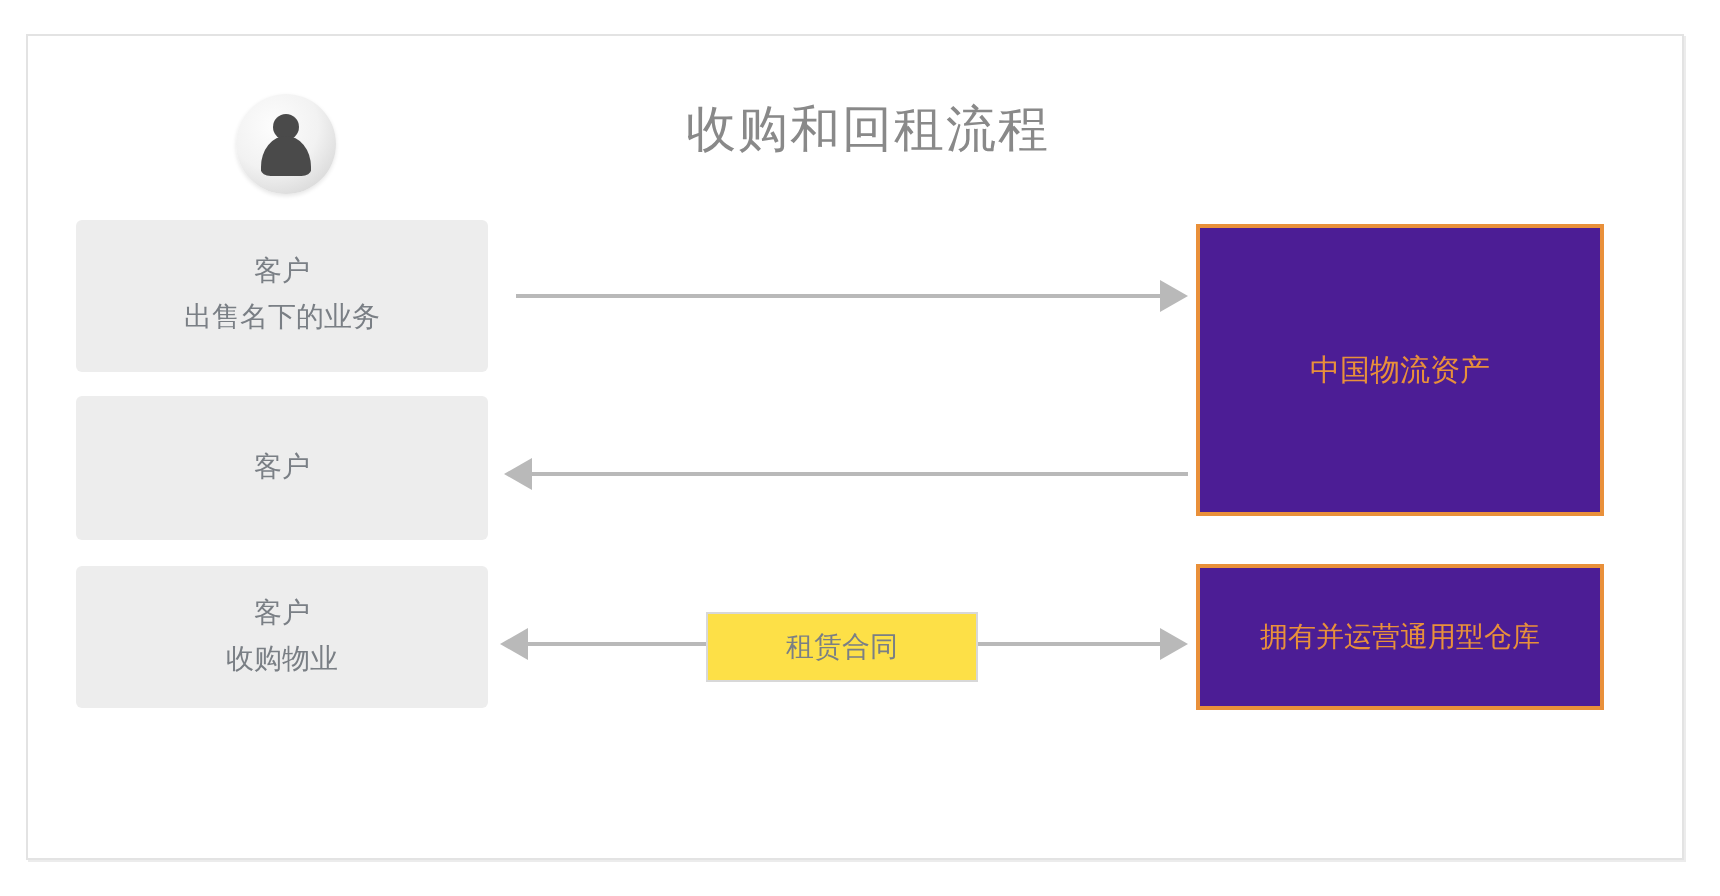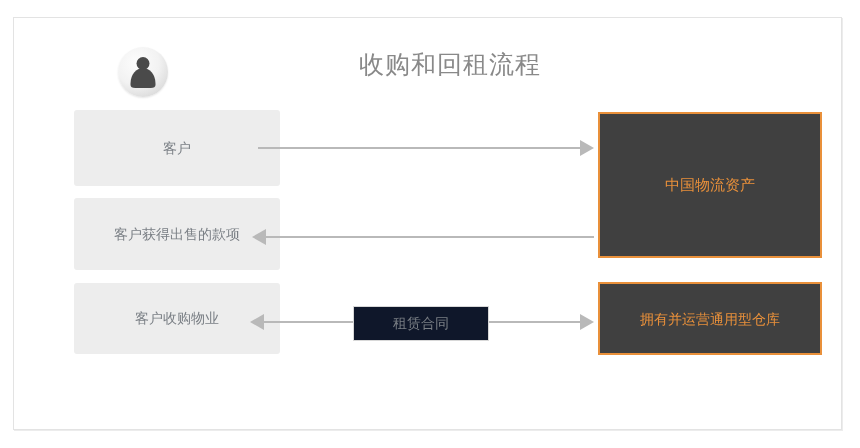--- a/index.html
+++ b/index.html
@@ -60,60 +60,60 @@
     transform: translateX(-50%);
     width: 25px;
     height: 20px;
     background: #4a4a4a;
     border-radius: 13px 13px 5px 5px / 16px 16px 3px 3px;
   }
 
   
   .diagram-title {
     position: absolute;
-    left: 300px;
+    left: 284px;
     top: 48px;
     width: 300px;
     text-align: center;
     font-size: 25px;
     letter-spacing: 1px;
     color: #898989;
     line-height: 34px;
     white-space: nowrap;
   }
 
   
   .grey-box {
     position: absolute;
     left: 38px;
     width: 206px;
     box-sizing: border-box;
     background: #ededed;
     border-radius: 3px;
     display: flex;
+    flex-direction: column;
     align-items: center;
     justify-content: center;
     color: #7a7f85;
     font-size: 14px;
     line-height: 23px;
-    margin-left: 36px;
   }
   .grey-box .ln { display: block; white-space: nowrap; }
   #grey-box-1 { top: 110px; height: 76px; }
   #grey-box-2 { top: 198px; height: 72px; }
   #grey-box-3 { top: 283px; height: 71px; }
 
   
   .orange-box {
     position: absolute;
     left: 598px;
-    width: 224px;
+    width: 204px;
     box-sizing: border-box;
     border: 2px solid #e9903a;
-    background: #404040;
+    background: #4c1d95;
     display: flex;
     flex-direction: column;
     align-items: center;
     justify-content: center;
     color: #e9903a;
     font-size: 15px;
     line-height: 32px;
     text-align: center;
   }
   .orange-box .ln { display: block; white-space: nowrap; }
@@ -129,21 +129,21 @@
 
   
   .lease-label {
     position: absolute;
     left: 353px;
     top: 306px;
     width: 136px;
     height: 35px;
     box-sizing: border-box;
     border: 1px solid #d8d8d8;
-    background: #0f172a;
+    background: #fde047;
     display: flex;
     align-items: center;
     justify-content: center;
     color: #7a7f85;
     font-size: 14px;
     white-space: nowrap;
   }
 </style>
 </head>
 <body>
@@ -154,25 +154,25 @@
 
   <div class="avatar">
     <div class="head"></div>
     <div class="body"></div>
   </div>
 
   <div class="diagram-title">收购和回租流程</div>
 
   <div class="grey-box" id="grey-box-1">
     <span class="ln">客户</span>
+    <span class="ln">出售名下的业务</span>
   </div>
 
   <div class="grey-box" id="grey-box-2">
     <span class="ln">客户</span>
-    <span class="ln">获得出售的款项</span>
   </div>
 
   <div class="grey-box" id="grey-box-3">
     <span class="ln">客户</span>
     <span class="ln">收购物业</span>
   </div>
 
   <div class="orange-box" id="orange-box-1">
     <span class="ln">中国物流资产</span>
   </div>

